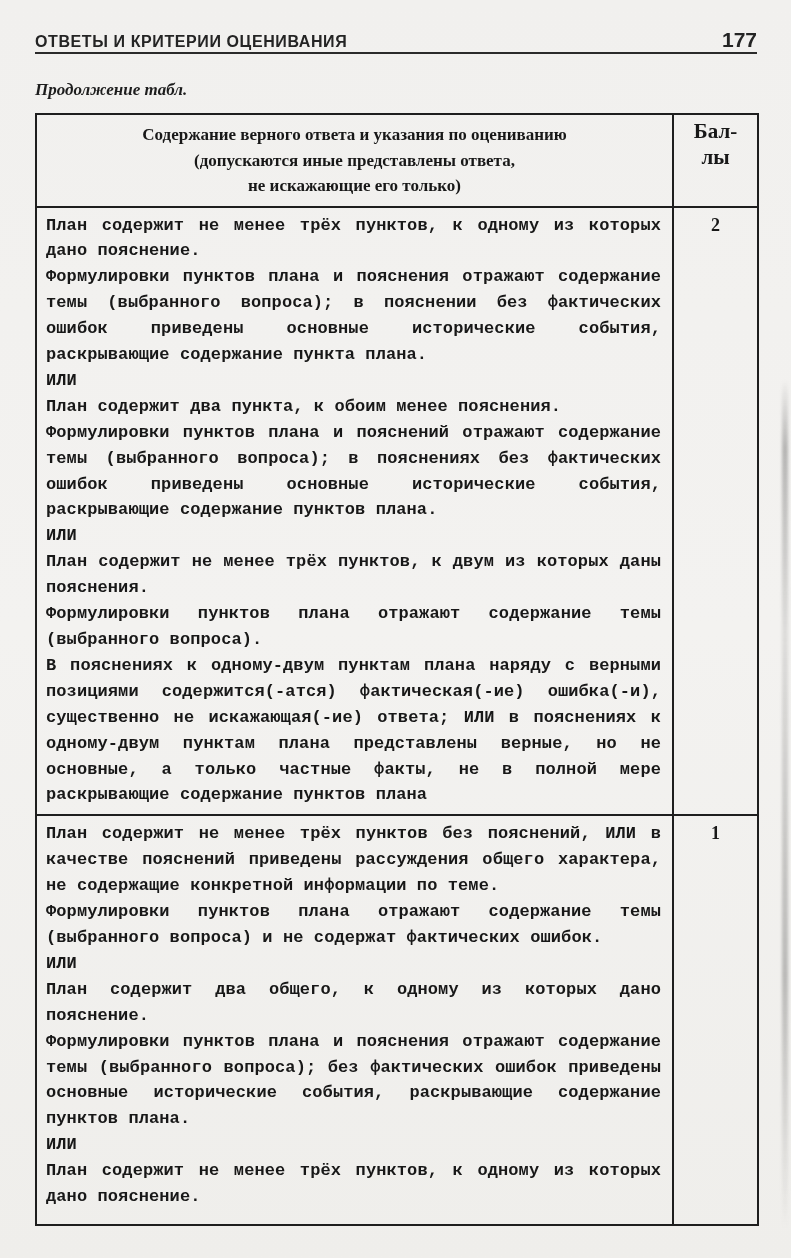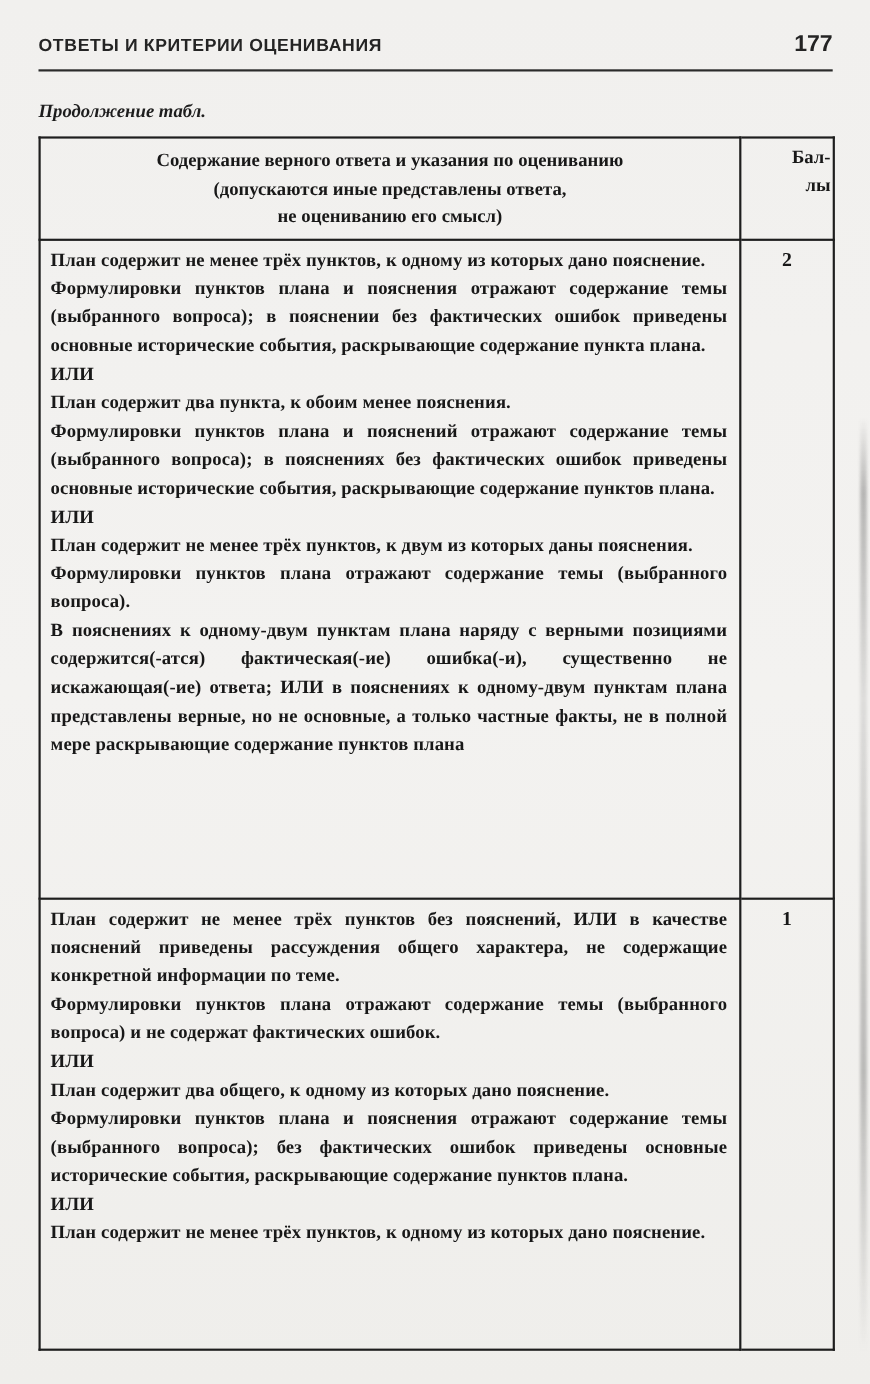--- a/index.html
+++ b/index.html
@@ -13,21 +13,21 @@
   }
   .page{
     position:absolute;inset:0;
     background:linear-gradient(180deg,#f1f0ee 0%,#f3f2f0 50%,#efeeeb 100%);
     padding:28px 34px 0 35px;
     box-sizing:border-box;
   }
   
   .running-head{
     display:flex;justify-content:space-between;align-items:baseline;
-    padding-bottom:11px;
+    padding-bottom:0;
   }
   .running-head .title{
     font-family:"Liberation Sans","DejaVu Sans",sans-serif;
     font-weight:700;font-size:16px;letter-spacing:0.6px;color:#242424;
   }
   .running-head .pageno{
     font-family:"Liberation Sans","DejaVu Sans",sans-serif;
     font-weight:700;font-size:21px;color:#242424;margin-left:44px;
   }
   .head-rule{
@@ -50,30 +50,30 @@
     vertical-align:top;
     box-sizing:border-box;
   }
   th.crit-head{
     width:637px;
     font-weight:700;font-size:17px;line-height:25.5px;
     text-align:center;padding:7px 14px;
   }
   th.score-head{
     width:85px;
-    font-weight:700;font-size:17px;line-height:25.5px;
-    text-align:right;vertical-align:middle;padding:4px 2px;
+    font-weight:700;font-size:21px;line-height:25.5px;
+    text-align:center;vertical-align:middle;padding:4px 2px;
   }
   td.crit-cell{
     font-weight:700;font-size:17px;line-height:25.9px;
     text-align:justify;
     padding:5px 11px 6px 9px;
     letter-spacing:0.1px;
   }
-  td.crit-cell p{margin:0;}
+  td.crit-cell p{margin:0;font-family:Liberation Mono, monospace;}
   td.score-cell{
     font-weight:700;font-size:18px;
     text-align:center;padding-top:7px;
   }
   tr.row-2{height:599px;}
   tr.row-1{height:410px;}
   
   .scan-edge{
     position:absolute;right:3px;top:380px;height:850px;width:6px;
     background:linear-gradient(180deg,rgba(70,70,70,0) 0%,rgba(70,70,70,.35) 8%,rgba(70,70,70,.12) 30%,rgba(70,70,70,.32) 70%,rgba(70,70,70,0) 100%);
@@ -93,21 +93,21 @@
   <hr class="head-rule">
 
   <p class="cont-note">Продолжение табл.</p>
 
   <table class="criteria">
     <tbody>
         <tr>
       <th class="crit-head">
         <span>Содержание верного ответа и указания по оцениванию</span><br>
         <span>(допускаются иные представлены ответа,</span><br>
-        <span>не оцениванию его смысл)</span>
+        <span>не искажающие его только)</span>
       </th>
       <th class="score-head">
         <span>Бал-</span><br>
         <span>лы</span>
       </th>
     </tr>
 
     <tr class="row-2">
       <td class="crit-cell">
         <p>План содержит не менее трёх пунктов, к одному из которых дано пояснение.</p>

